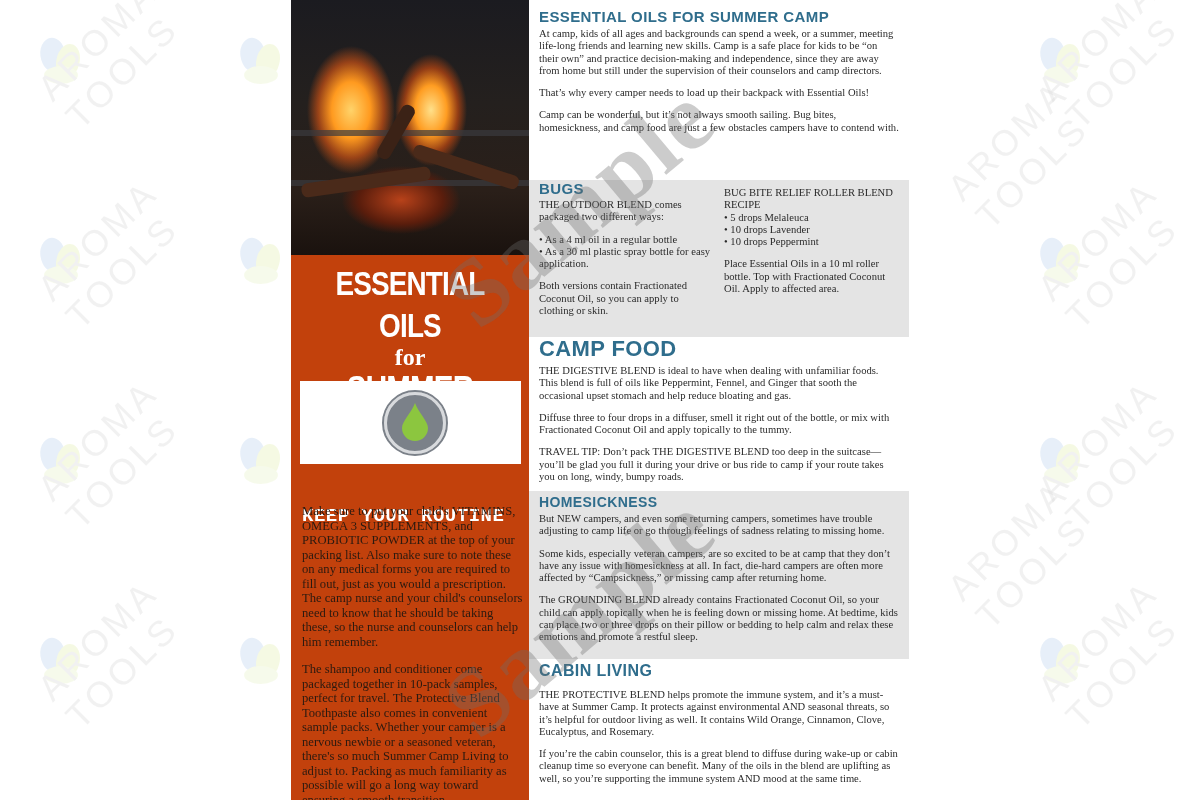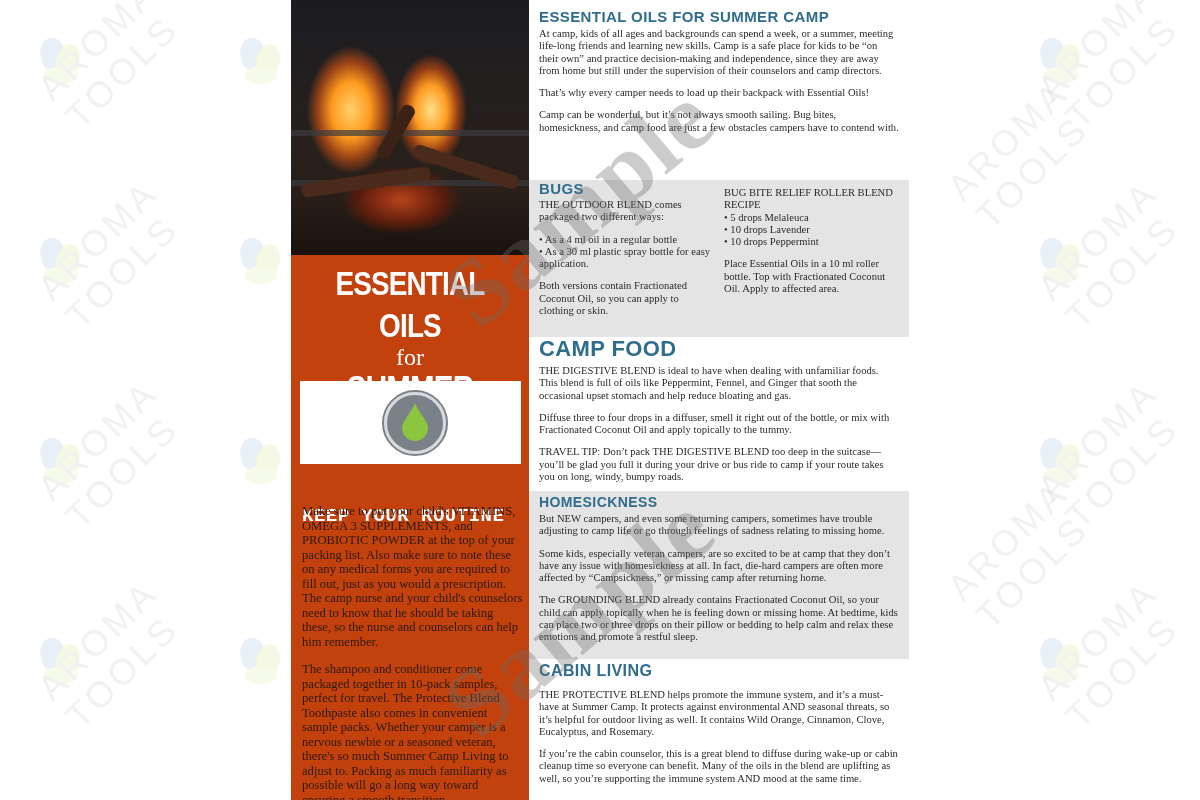--- a/index.html
+++ b/index.html
@@ -22,21 +22,21 @@
   .hero { position: absolute; left: 0; top: 0; width: 238px; height: 255px; overflow: hidden;
     background: radial-gradient(ellipse 55px 80px at 60px 110px, #ffd36a 0%, #ff9a1f 35%, rgba(230,90,20,0.6) 60%, rgba(0,0,0,0) 80%),
                 radial-gradient(ellipse 45px 70px at 140px 110px, #ffe08a 0%, #ff9d22 35%, rgba(220,80,15,0.6) 60%, rgba(0,0,0,0) 80%),
                 radial-gradient(ellipse 70px 40px at 110px 200px, #b8421a 0%, #5a1d0c 60%, rgba(0,0,0,0) 85%),
                 linear-gradient(180deg, #1b1b20 0%, #24201e 40%, #2a1f19 75%, #1a120e 100%); }
   .hero .log { position: absolute; height: 14px; background: #4a2a1a; border-radius: 6px; }
   .hero .rail { position: absolute; height: 6px; background: #3a3a3e; opacity: .7; }
 
   .cover-title { position: absolute; left: 0; top: 262px; width: 238px; text-align: center; color: #fff; font-family: "Liberation Sans", sans-serif; }
   .cover-title .l1 { font-size: 34px; font-weight: 700; letter-spacing: -1px; transform: scaleX(0.82); display: block; line-height: 42px; }
-  .cover-title .l2 { font-family: "Liberation Serif", serif; font-size: 24px; font-weight: 400; display: block; line-height: 22px; }
+  .cover-title .l2 { font-family: "Liberation Serif", serif; font-size: 24px; font-weight: 700; display: block; line-height: 22px; }
   .cover-title .l3 { font-size: 36px; font-weight: 700; letter-spacing: -1px; transform: scaleX(0.82); display: block; line-height: 44px; }
 
   .logo-box { position: absolute; left: 9px; top: 381px; width: 221px; height: 83px; background: #ffffff; }
   .logo-circle { position: absolute; left: 84px; top: 11px; width: 62px; height: 62px; border-radius: 50%; background: #7b8189; border: 3px solid #d8dadd; outline: 2px solid #7b8189; }
   .drop { position: absolute; left: 15px; top: 8px; width: 26px; height: 38px; }
   .drop svg { width: 100%; height: 100%; }
 
   .routine-title { position: absolute; left: 11px; top: 505px; font-family: Liberation Mono, monospace; font-weight: 700; font-size: 19px; color: #fff; letter-spacing: 0.5px; }
   .routine-body { position: absolute; left: 11px; top: 504px; width: 222px; font-size: 12.6px; line-height: 14.5px; color: #2b1a10; }
   .routine-body p { margin-bottom: 13px; }

